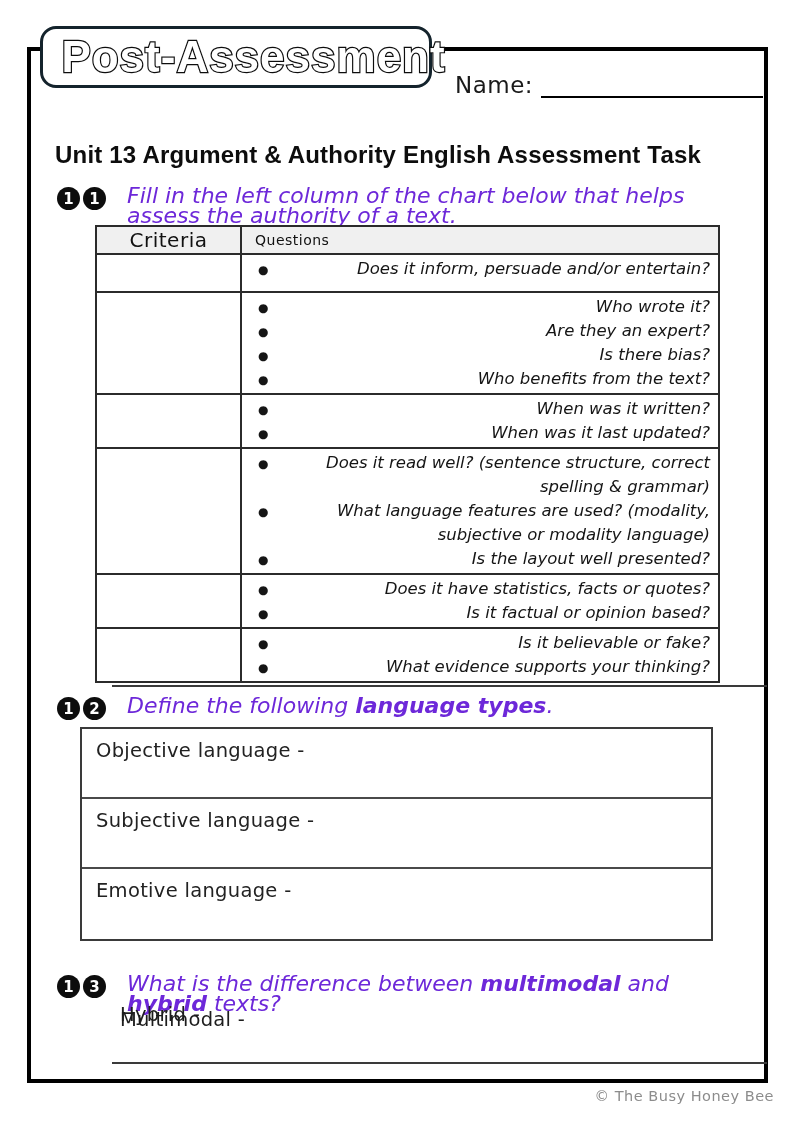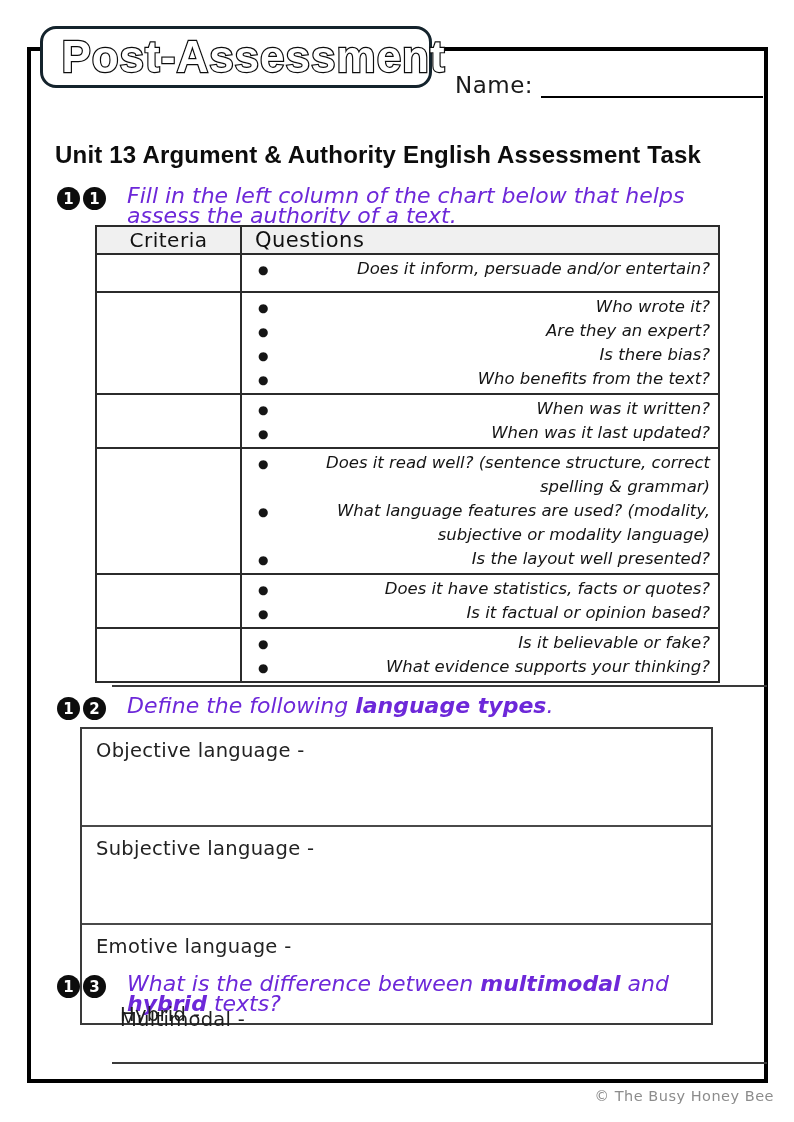--- a/index.html
+++ b/index.html
@@ -43,39 +43,39 @@
   }
   .hand{font-style:italic;}
   .qtext{font-size:22px;line-height:20px;color:#6d28d9;max-width:620px;}
   .qtext .b{font-weight:700;}
 
   
   .authority{position:absolute;left:95px;top:225px;width:625px;border-collapse:collapse;z-index:2;}
   .authority th,.authority td{border:2px solid #2b2b2b;box-sizing:border-box;vertical-align:top;}
   .authority th{background:#f0f0f0;font-weight:400;height:25px;vertical-align:middle;}
   .th-criteria{width:145px;text-align:center;font-size:20px;letter-spacing:0.5px;}
-  .th-questions{text-align:left;font-size:21px;padding-left:13px;letter-spacing:0.5px;}
+  .th-questions{text-align:left;font-size:14px;padding-left:13px;letter-spacing:0.5px;}
   .td-criteria{width:145px;}
   .td-questions{padding:2px 8px 2px 12px;text-align:right;}
   .authority ul{margin:0;padding:0;list-style:none;}
   .authority li{
     position:relative;padding-left:30px;font-style:italic;font-size:16.5px;
     line-height:24px;color:#151515;
   }
   .authority li::before{content:"●";position:absolute;left:4px;top:1px;font-size:12px;font-style:normal;}
   .r1{height:38px;}.r2{height:96px;}.r3{height:47px;}.r4{height:122px;}.r5{height:47px;}.r6{height:48px;}
 
   .sep{position:absolute;left:112px;width:655px;border-top:2px solid #3a3a3a;z-index:2;}
   .sep1{top:685px;}
   .sep2{top:1062px;}
 
   
   .langbox{position:absolute;left:80px;top:727px;width:633px;border:2px solid #3a3a3a;
     box-sizing:border-box;z-index:2;background:#fff;}
-  .langrow{height:98px;border-bottom:2px solid #4a4a4a;box-sizing:border-box;padding:10px 0 0 14px;}
+  .langrow{height:70px;border-bottom:2px solid #4a4a4a;box-sizing:border-box;padding:10px 0 0 14px;}
   .langrow:last-child{border-bottom:none;}
   .langrow .label{font-size:19.5px;color:#222;letter-spacing:0.3px;}
 
   .answer-line{position:absolute;left:120px;font-size:19.5px;color:#1d1d1d;letter-spacing:0.3px;z-index:2;}
   .ans1{top:1008px;}
   .ans2{top:1003px;}
 
   .footer{position:absolute;right:20px;top:1088px;font-size:14.5px;color:#8c8c8c;
     letter-spacing:0.5px;z-index:2;}
   .q11{left:57px;top:186px;}

